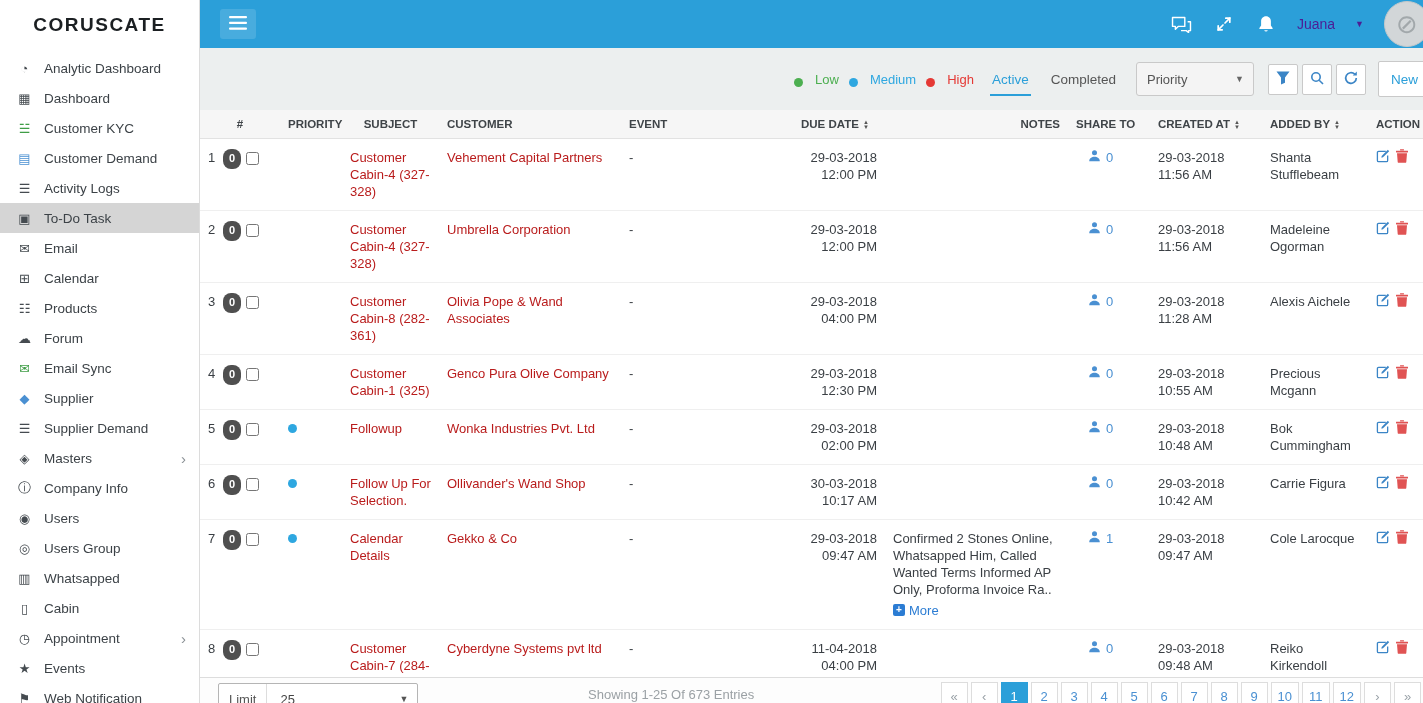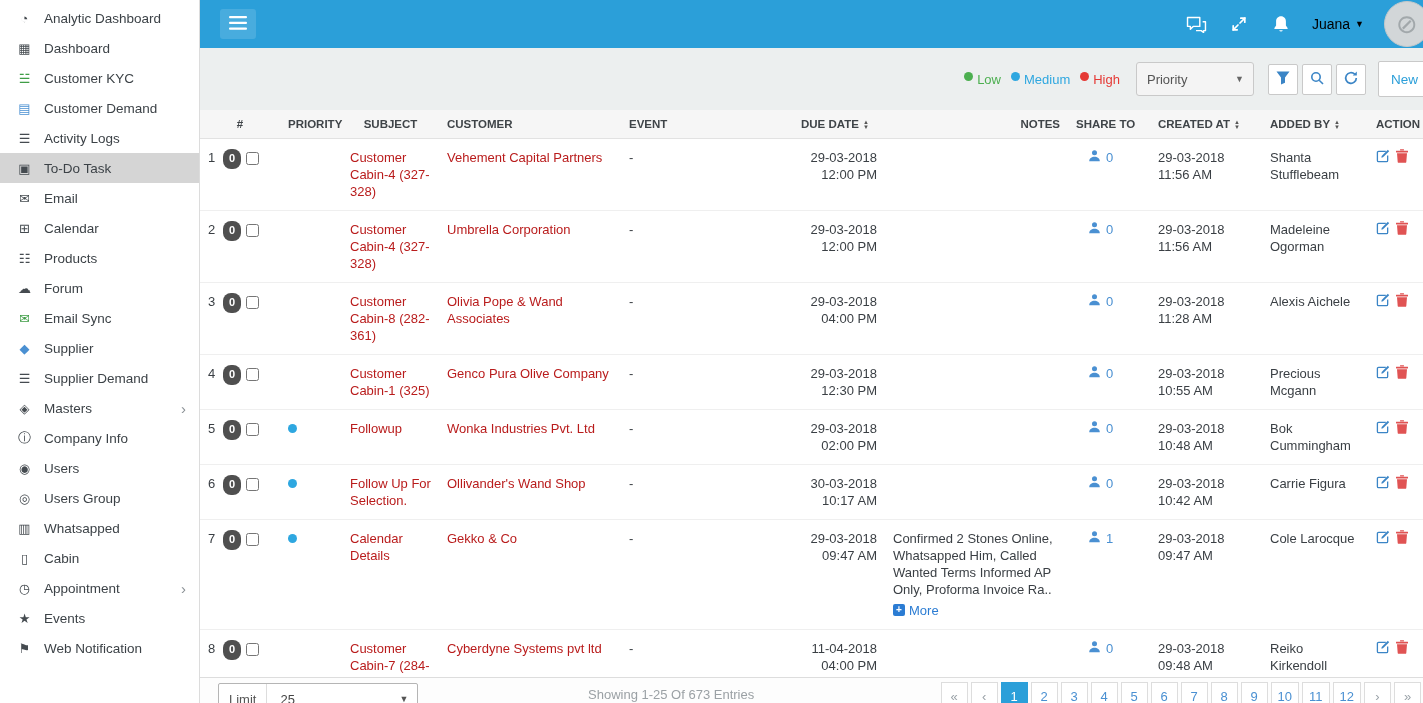--- a/index.html
+++ b/index.html
@@ -17,28 +17,28 @@
   .nav-icon { width:17px; margin-right:11px; font-size:13px; text-align:center; color:#454b50; flex-shrink:0; }
   .chev { margin-left:auto; color:#8a9095; font-size:15px; }
 
   
   .main { flex:1; position:relative; background:#ecefef; overflow:hidden; }
 
   .topbar { height:48px; background:#2b9fd9; display:flex; align-items:center; padding:0 0 0 20px; }
   .menu-btn { width:36px; height:30px; border:0; background:rgba(255,255,255,.14); border-radius:3px; color:#fff; display:flex; align-items:center; justify-content:center; cursor:pointer; }
   .topbar-right { margin-left:auto; display:flex; align-items:center; gap:20px; }
   .tb-icon { width:22px; height:22px; display:flex; align-items:center; justify-content:center; cursor:pointer; }
-  .user-dd { color:#000000; font-size:14px; display:flex; align-items:center; gap:5px; cursor:pointer; }
+  .user-dd { color:#4c1d95; font-size:14px; display:flex; align-items:center; gap:20px; cursor:pointer; }
   .caret { font-size:9px; }
   .avatar { width:46px; height:46px; border-radius:50%; background:#d2d6d8; border:1px solid #c3c8ca; display:flex; align-items:center; justify-content:center; color:#a2a8ab; font-size:26px; margin-right:-7px; flex-shrink:0; }
 
   
   .toolbar { height:62px; display:flex; align-items:center; justify-content:flex-end; padding:0 0 0 20px; background:#ecefef; }
   .legend { display:flex; align-items:center; gap:10px; margin-right:16px; }
-  .legend-item { display:flex; align-items:flex-start; gap:4px; font-size:13px; }
+  .legend-item { display:flex; align-items:flex-end; gap:12px; font-size:13px; }
   .legend-dot { width:9px; height:9px; border-radius:50%; display:inline-block; }
   .tabs { display:flex; align-items:center; gap:18px; margin-right:18px; }
   .tab { font-size:13.5px; color:#555; cursor:pointer; padding:9px 2px 7px; border-bottom:2px solid transparent; }
   .tab.active { color:#2b9fd9; border-bottom-color:#2b9fd9; }
   .select-box { width:118px; height:34px; background:#f4f4f4; border:1px solid #c9c9c9; border-radius:3px; display:flex; align-items:center; justify-content:space-between; padding:0 9px 0 10px; color:#555; cursor:pointer; margin-right:14px; }
   .select-box .caret { color:#666; }
   .btn-group { display:flex; gap:4px; margin-right:12px; }
   .icon-btn { width:30px; height:31px; background:#fff; border:1px solid #c9c9c9; border-radius:2px; display:flex; align-items:center; justify-content:center; cursor:pointer; }
   .new-btn { height:36px; min-width:52px; background:#fff; border:1px solid #c9c9c9; border-radius:2px 0 0 2px; color:#2b9fd9; font-size:13.5px; cursor:pointer; margin-right:-8px; padding:0 12px; }
 
@@ -73,20 +73,23 @@
   .page-btn { min-width:27px; height:29px; border:1px solid #ddd; background:#fff; color:#4a90d2; display:flex; align-items:center; justify-content:center; font-size:13px; cursor:pointer; padding:0 6px; }
   .page-btn.navb { color:#9aa2a8; }
   .page-btn.active { background:#2b9fd9; border-color:#2b9fd9; color:#fff; }
 </style>
 </head>
 <body>
 
 <div class="app">
 
   <aside class="sidebar">
+    <div class="logo-row">
+      <div class="logo">CORUSCATE</div>
+    </div>
     <nav class="nav" id="sidebar-nav">
         <div class="nav-item">
           <span class="nav-icon">◔</span>
           <span class="nav-label">Analytic Dashboard</span>
         </div>
         <div class="nav-item">
           <span class="nav-icon">▦</span>
           <span class="nav-label">Dashboard</span>
         </div>
         <div class="nav-item">
@@ -224,20 +227,24 @@
             <span style="color:#4caf50">Low</span>
           </span>
           <span class="legend-item">
             <span class="legend-dot" style="background:#2ea7e0"></span>
             <span style="color:#2ea7e0">Medium</span>
           </span>
           <span class="legend-item">
             <span class="legend-dot" style="background:#e53935"></span>
             <span style="color:#e53935">High</span>
           </span>
+        </div>
+      <div class="tabs" id="tabs">
+          <span class="tab active">Active</span>
+          <span class="tab">Completed</span>
         </div>
       <div class="select-box">
         <span>Priority</span>
         <span class="caret">▼</span>
       </div>
       <div class="btn-group">
         <button class="icon-btn">
           <span><svg width="14" height="14" viewBox="0 0 14 14" fill="#3b85c6">
                 <path d="M0.5 0.5h13L9 6.5v5.2l-4 1.8V6.5z"></path>
               </svg></span>

